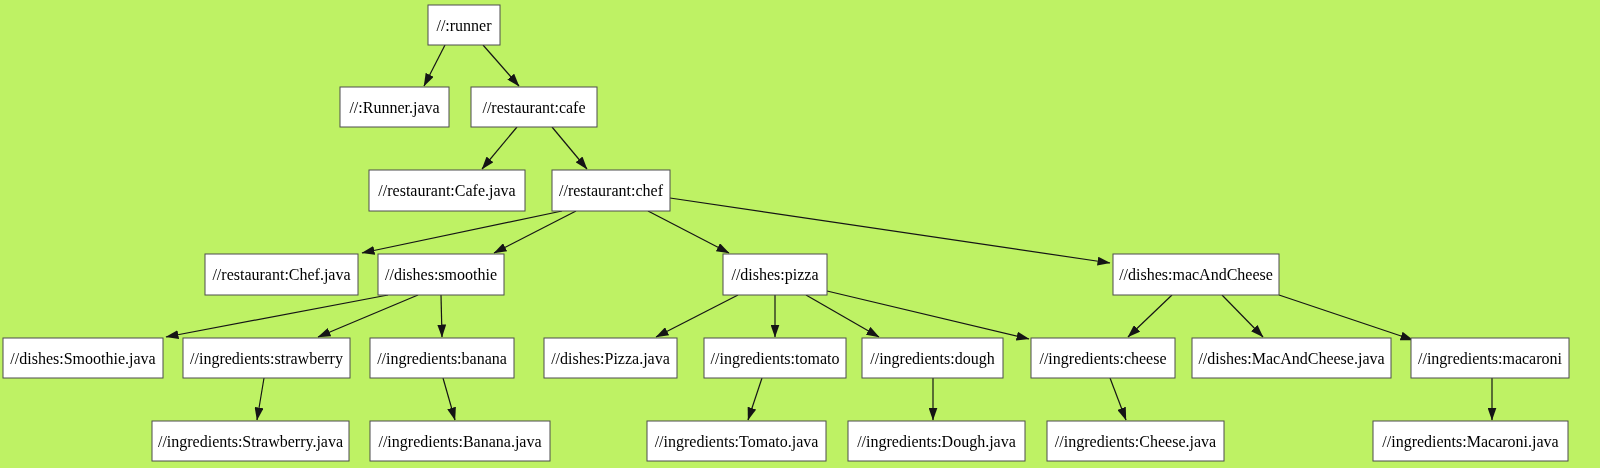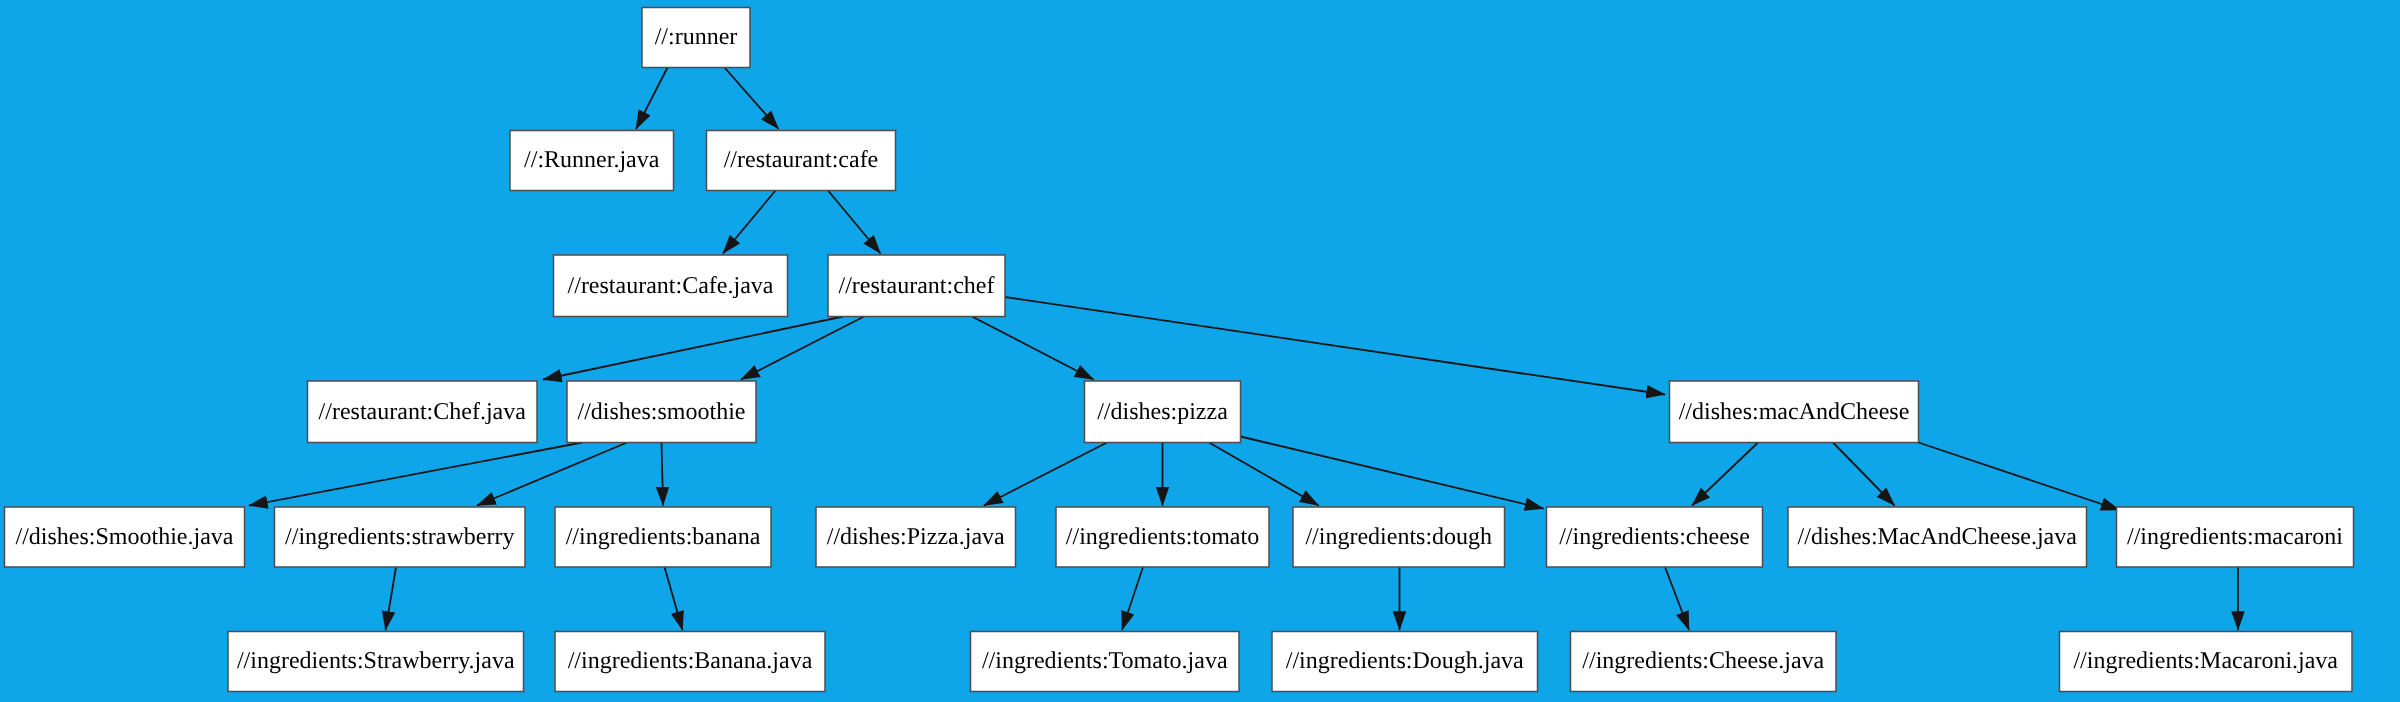--- a/index.html
+++ b/index.html
@@ -4,21 +4,21 @@
 <style>
   html, body {
     margin: 0;
     padding: 0;
     background: #ffffff;
   }
   .canvas {
     position: relative;
     width: 1600px;
     height: 468px;
-    background: #0ea5e9;
+    background: #bef264;
     overflow: hidden;
   }
   svg { display: block; }
   .node-box {
     fill: #ffffff;
     stroke: #4d4d4d;
     stroke-width: 1;
   }
   .node-label {
     font-family: "Liberation Serif", "DejaVu Serif", serif;

